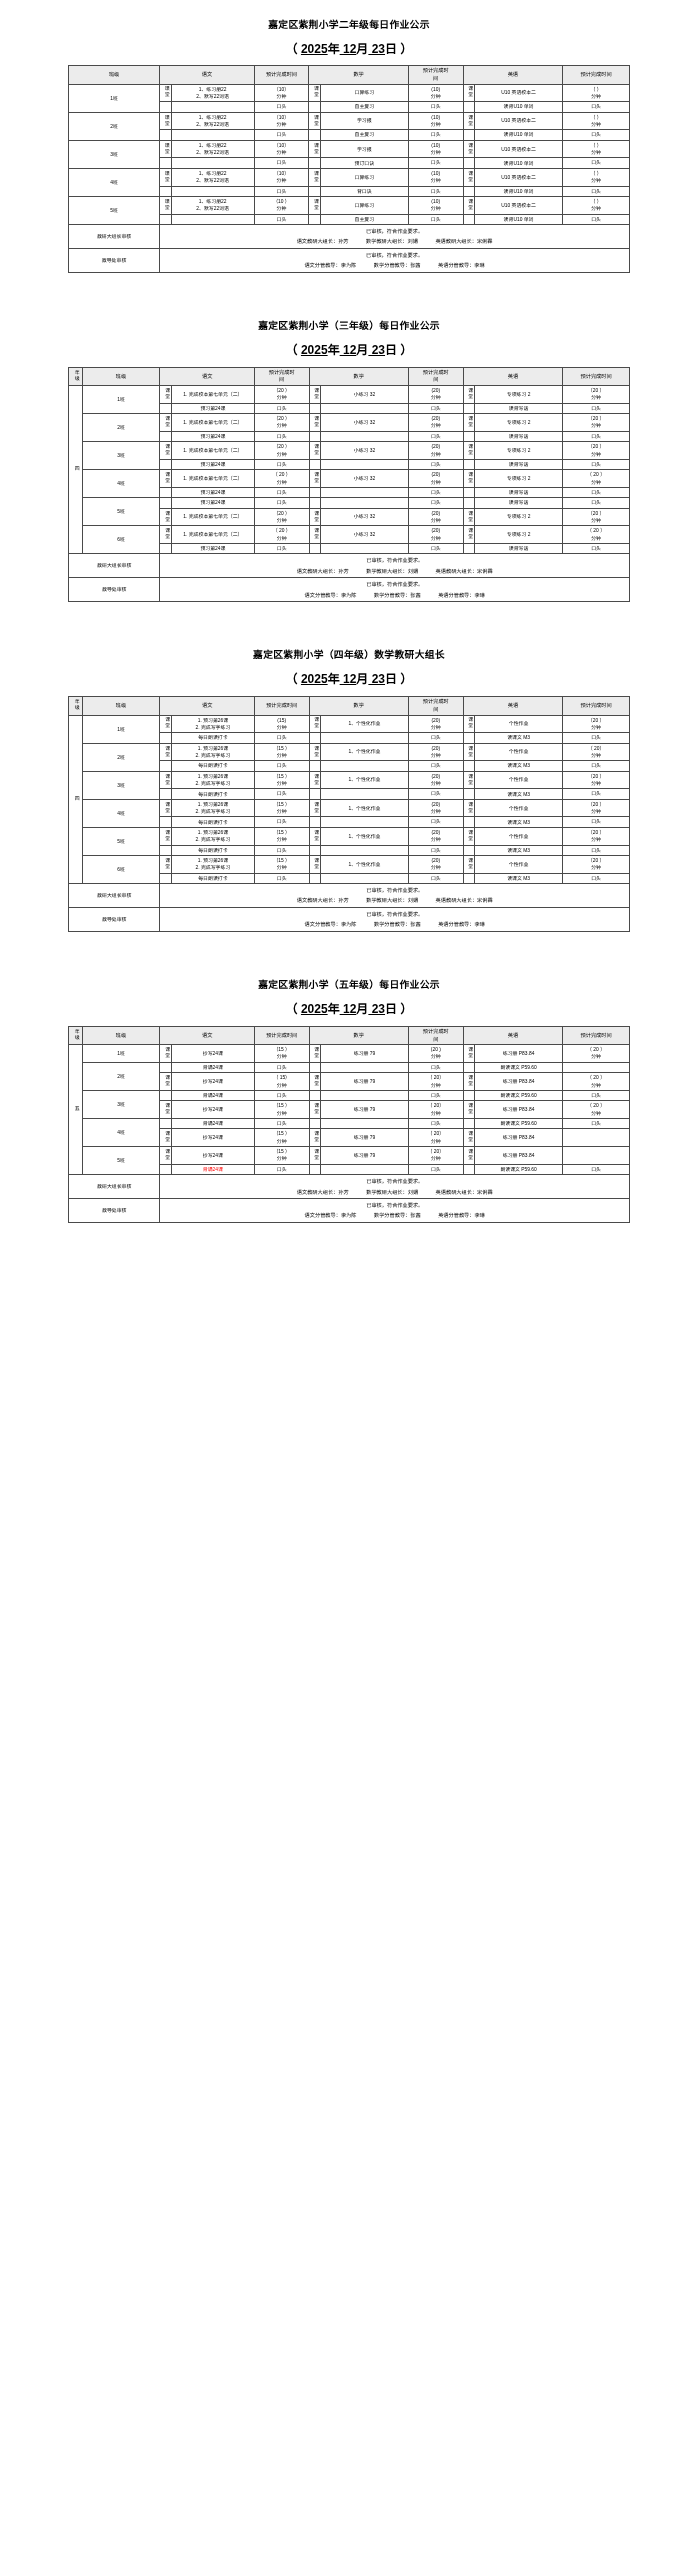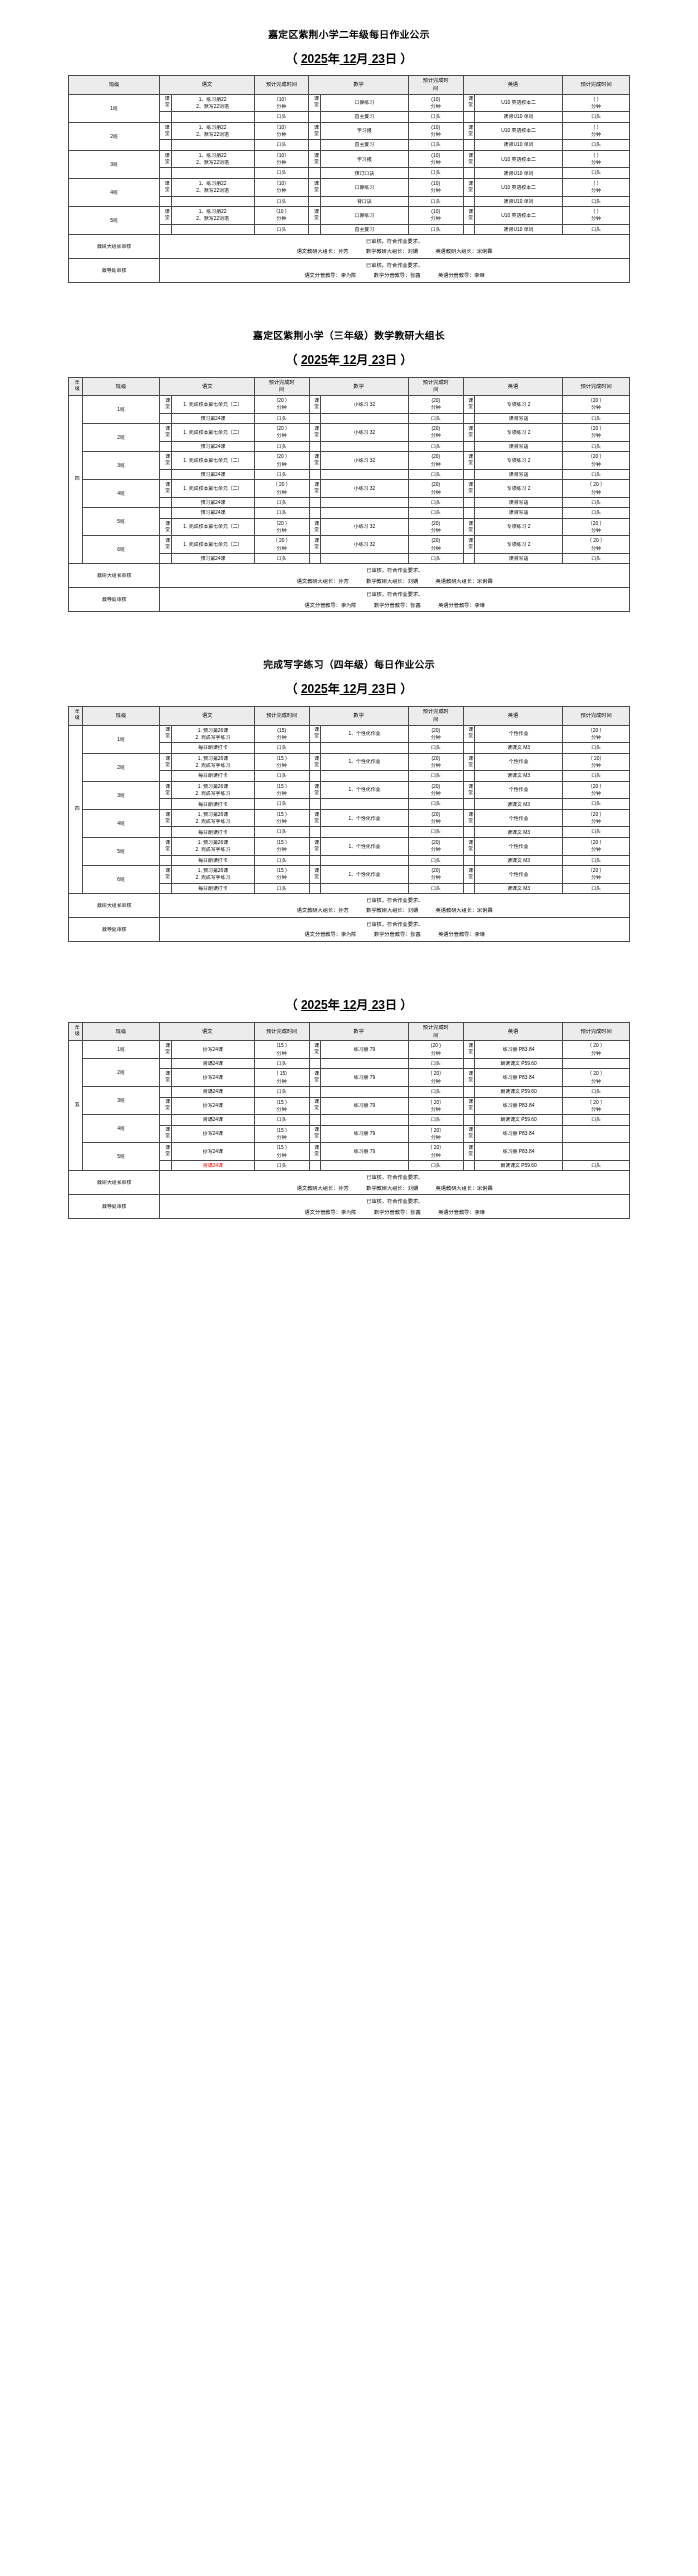--- a/index.html
+++ b/index.html
@@ -9,21 +9,21 @@
     background: #ffffff;
   }
   body {
     width: 698px;
     font-family: "Liberation Sans", "DejaVu Sans", sans-serif;
     color: #000000;
     -webkit-font-smoothing: antialiased;
   }
   .page {
     width: 646px;
-    margin: 10px auto;
+    margin: 0 auto;
     box-sizing: border-box;
   }
   .doc-block {
     padding: 0 0 0 0;
   }
   .title-wrap {
     text-align: center;
   }
   .doc-title {
     font-size: 9.8px;
@@ -283,21 +283,21 @@
               </td>
             </tr>
           </tbody>
         </table>
         <div class="tbl-after-gap"></div>
       </div>
       <div class="section-gap"></div>
       <div class="doc-block">
         <div class="t-top-pad"></div>
         <div class="title-wrap">
-          <div class="doc-title">嘉定区紫荆小学（三年级）数学教研大组长</div>
+          <div class="doc-title">嘉定区紫荆小学（三年级）每日作业公示</div>
           <div class="t-title-gap"></div>
           <div class="doc-date"><span>（&nbsp;</span><span class="u">2025</span><span>年</span><span class="u">&nbsp;12</span><span>月</span><span class="u">&nbsp;23</span><span>日&nbsp;</span><span>）</span></div>
         </div>
         <div class="t-date-gap"></div>
         <table class="sheet">
           <colgroup>
             <col style="width:13.4px">
             <col style="width:77px">
             <col style="width:11.3px">
             <col style="width:82px">
@@ -476,21 +476,21 @@
               </td>
             </tr>
           </tbody>
         </table>
         <div class="tbl-after-gap"></div>
       </div>
       <div class="section-gap"></div>
       <div class="doc-block">
         <div class="t-top-pad"></div>
         <div class="title-wrap">
-          <div class="doc-title">完成写字练习（四年级）每日作业公示</div>
+          <div class="doc-title">嘉定区紫荆小学（四年级）数学教研大组长</div>
           <div class="t-title-gap"></div>
           <div class="doc-date"><span>（&nbsp;</span><span class="u">2025</span><span>年</span><span class="u">&nbsp;12</span><span>月</span><span class="u">&nbsp;23</span><span>日&nbsp;</span><span>）</span></div>
         </div>
         <div class="t-date-gap"></div>
         <table class="sheet">
           <colgroup>
             <col style="width:13.4px">
             <col style="width:77px">
             <col style="width:11.3px">
             <col style="width:82px">
@@ -669,20 +669,21 @@
               </td>
             </tr>
           </tbody>
         </table>
         <div class="tbl-after-gap"></div>
       </div>
       <div class="section-gap"></div>
       <div class="doc-block">
         <div class="t-top-pad"></div>
         <div class="title-wrap">
+          <div class="doc-title">嘉定区紫荆小学（五年级）每日作业公示</div>
           <div class="t-title-gap"></div>
           <div class="doc-date"><span>（&nbsp;</span><span class="u">2025</span><span>年</span><span class="u">&nbsp;12</span><span>月</span><span class="u">&nbsp;23</span><span>日&nbsp;</span><span>）</span></div>
         </div>
         <div class="t-date-gap"></div>
         <table class="sheet">
           <colgroup>
             <col style="width:13.4px">
             <col style="width:77px">
             <col style="width:11.3px">
             <col style="width:82px">

